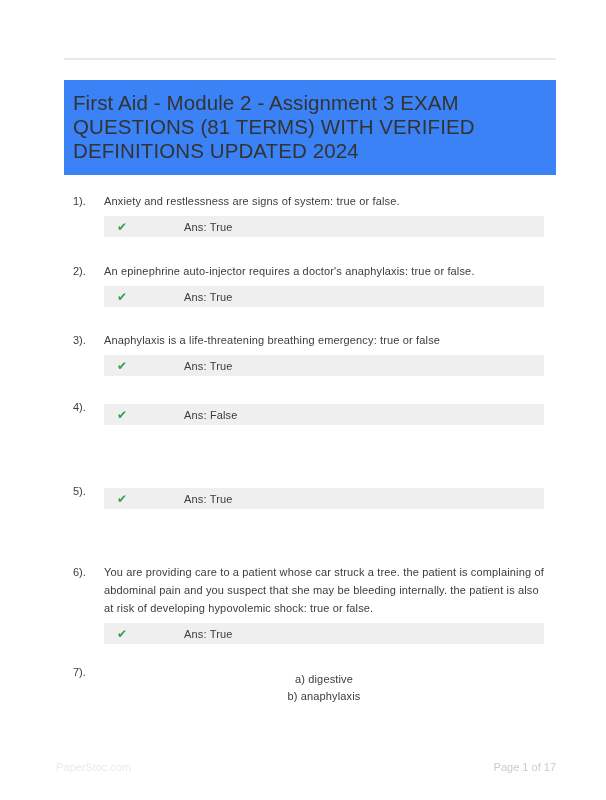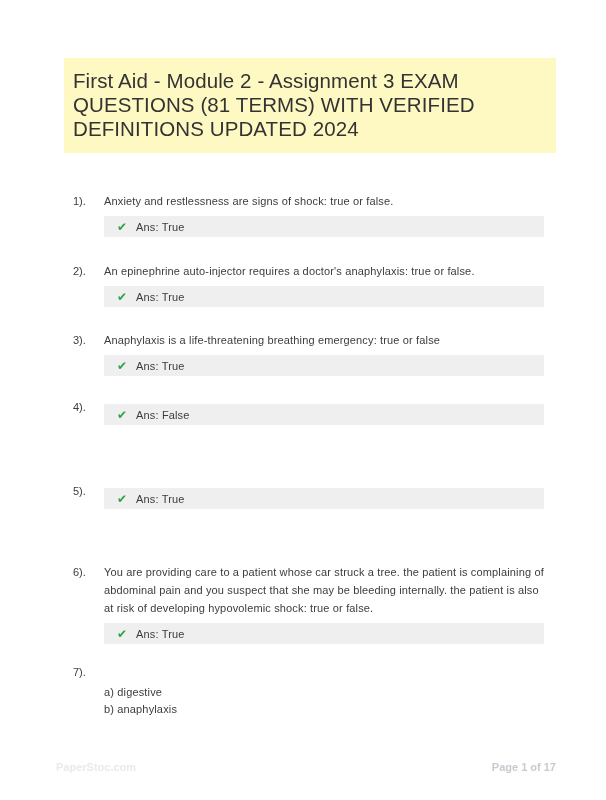--- a/index.html
+++ b/index.html
@@ -20,22 +20,22 @@
     left: 64px;
     width: 492px;
     top: 58px;
     height: 2px;
     background: #e8e9ea;
   }
   .title-block {
     position: absolute;
     left: 64px;
     width: 492px;
-    top: 58px;
-    background: #fef9c3;
+    top: 80px;
+    background: #3b82f6;
     padding: 11px 12px 12px 9px;
   }
   .title-block h1 {
     font-size: 20.5px;
     line-height: 24px;
     font-weight: 500;
     color: #333333;
     letter-spacing: 0.1px;
   }
   .question {
@@ -73,39 +73,40 @@
     color: #2fa24c;
     font-size: 12px;
     font-weight: bold;
     line-height: 1;
     margin-right: 9px;
   }
   .ans-text {
     font-size: 11px;
     color: #3c3c3c;
     letter-spacing: 0.15px;
+    margin-left: 48px;
   }
   .options {
-    margin-top: 21px;
+    margin-top: 8px;
+    text-align: center;
   }
   .option {
     font-size: 11px;
     line-height: 17px;
     color: #3c3c3c;
     letter-spacing: 0.15px;
   }
   .footer {
     position: absolute;
     left: 56px;
     width: 500px;
     top: 761px;
     display: flex;
     justify-content: space-between;
     align-items: baseline;
-    font-weight: bold;
   }
   .watermark {
     font-size: 11px;
     color: #e9eaeb;
   }
   .page-num {
     font-size: 11px;
     color: #c7cbd0;
   }
 </style>
@@ -116,21 +117,21 @@
 
   <div class="top-rule"></div>
 
   <div class="title-block">
     <h1>First Aid - Module 2 - Assignment 3 EXAM QUESTIONS (81 TERMS) WITH VERIFIED DEFINITIONS UPDATED 2024</h1>
   </div>
 
   <div class="question" style="top:192px">
     <span class="q-num">1).</span>
     <div class="q-body">
-      <p class="q-text">Anxiety and restlessness are signs of shock: true or false.</p>
+      <p class="q-text">Anxiety and restlessness are signs of system: true or false.</p>
       <div class="answer-bar">
         <span class="check">✔</span>
         <span class="ans-text">Ans: True</span>
       </div>
     </div>
   </div>
 
   <div class="question" style="top:262px">
     <span class="q-num">2).</span>
     <div class="q-body">

